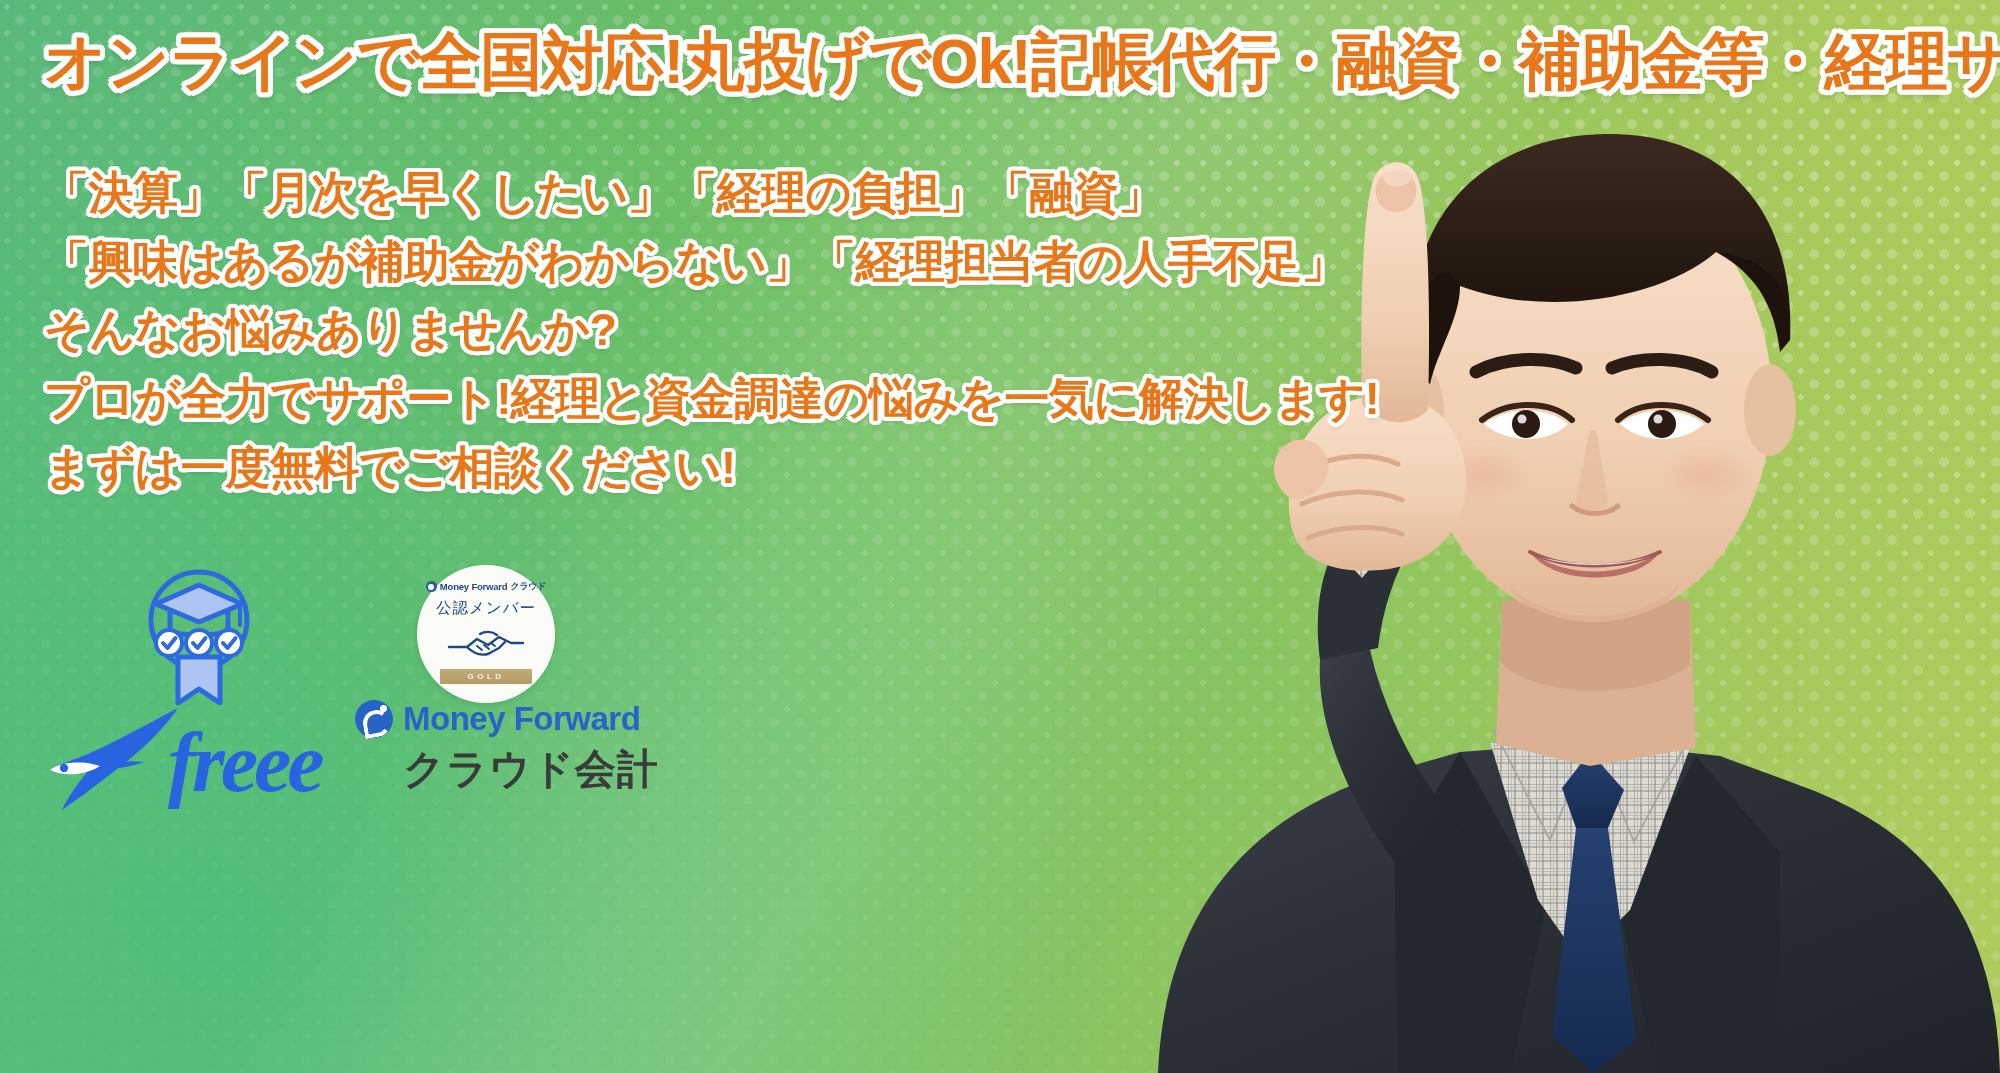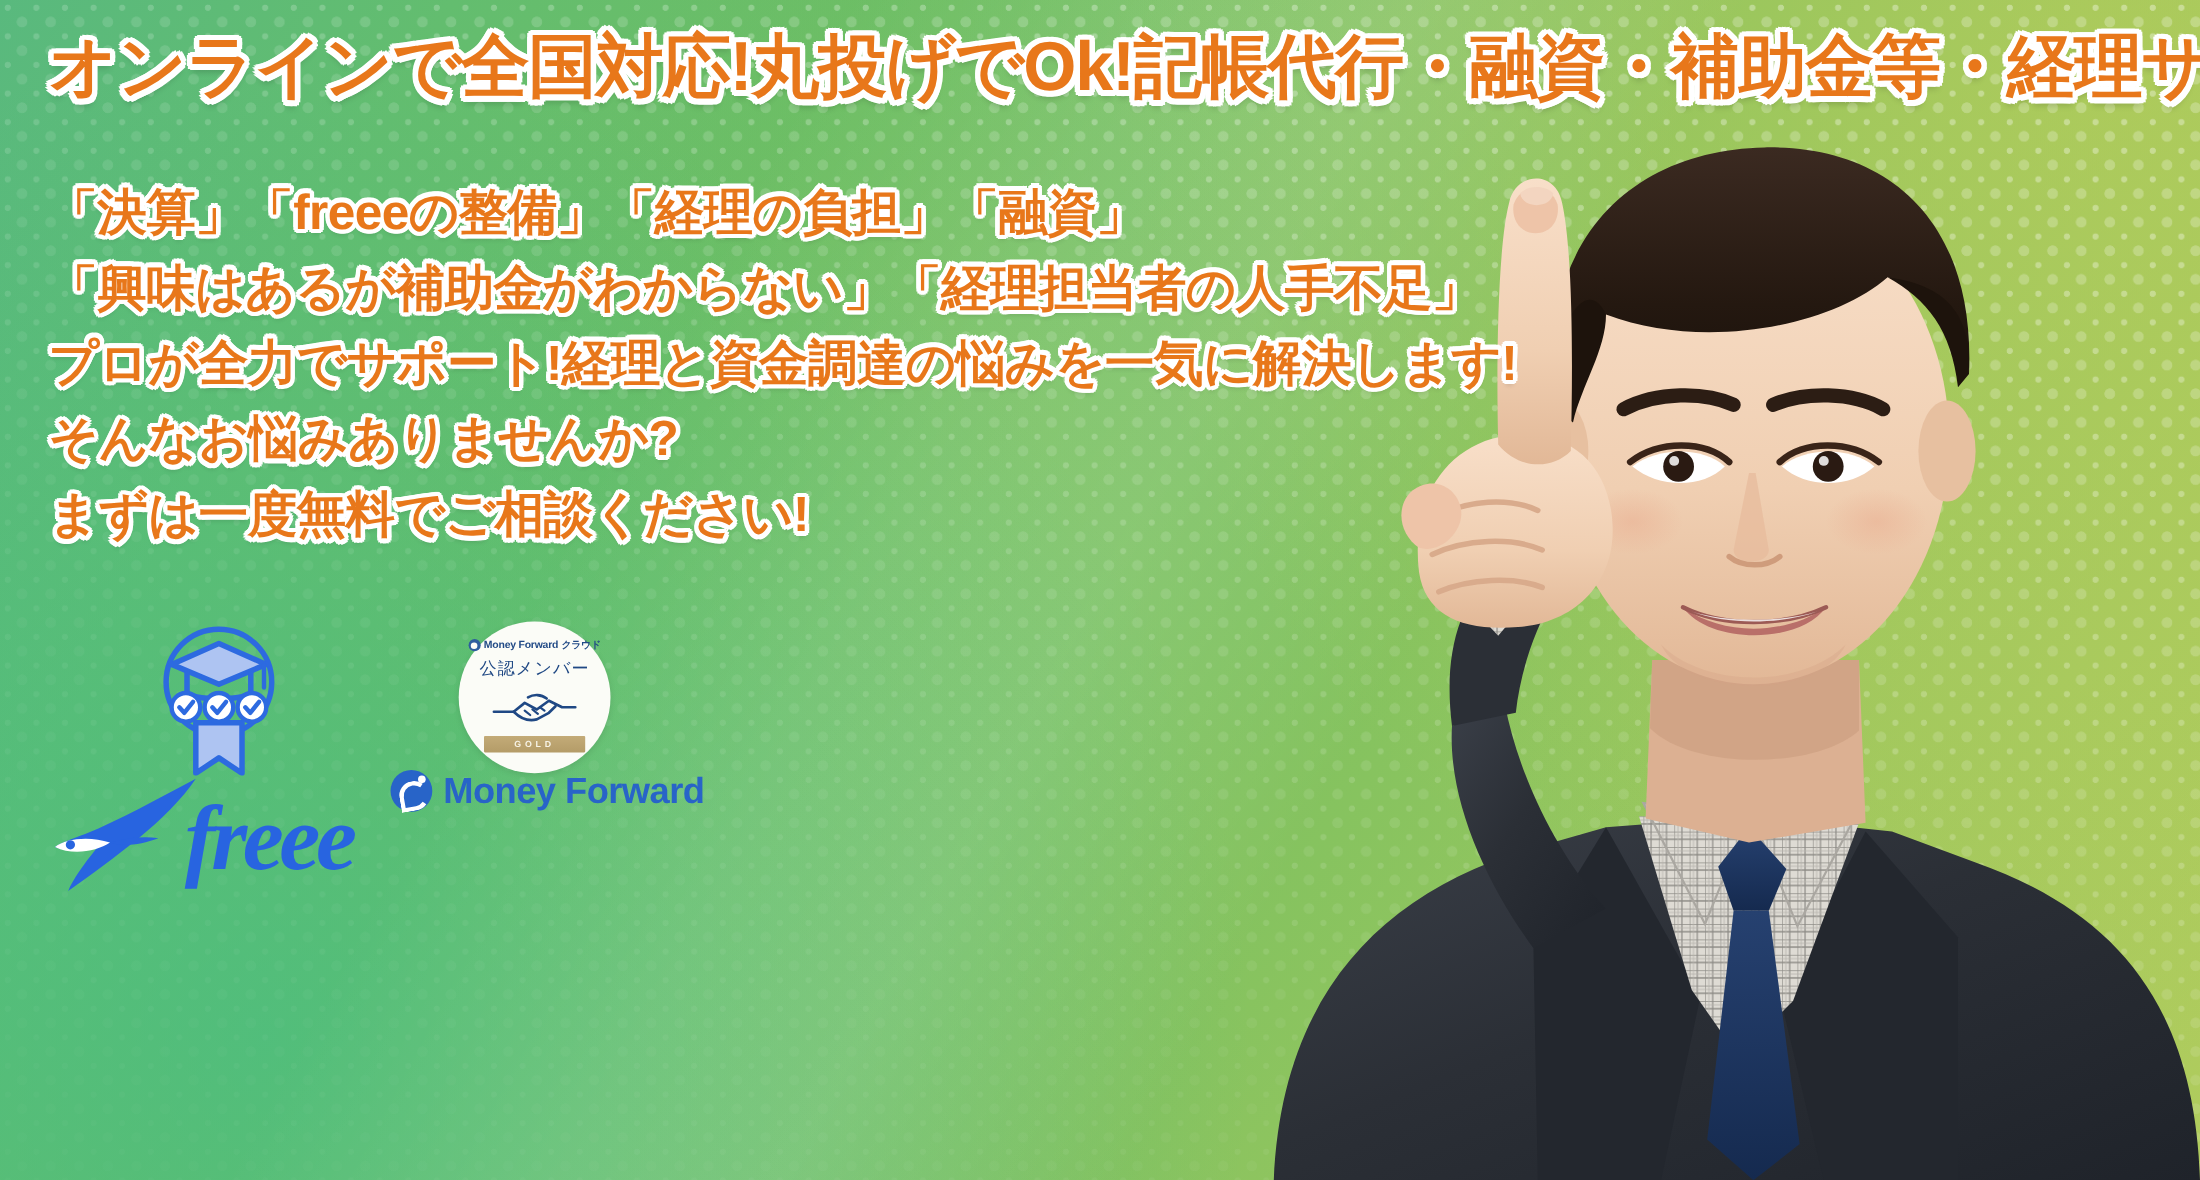--- a/index.html
+++ b/index.html
@@ -339,24 +339,24 @@
     <path d="M372 404 C370 322 372 222 382 184 C388 156 424 154 430 184 C440 228 440 332 438 410 C420 428 390 426 372 404 Z" fill="url(#skin2)"></path>
     <path d="M386 186 C392 166 420 166 426 186 C428 200 420 212 406 212 C392 212 384 200 386 186 Z" fill="#eec4a8"></path>
     <path d="M392 176 C398 168 416 168 422 176 C420 190 394 190 392 176 Z" fill="#f3d5c0"></path>
 
     <path d="M300 498 C282 486 278 460 294 446 C312 432 334 442 338 462 C342 482 320 504 300 498 Z" fill="#eec4a8"></path>
   </svg>
 
   <div class="headline">オンラインで全国対応!丸投げでOk!記帳代行・融資・補助金等・経理サポート!</div>
 
   <div class="body-block">
-    <div class="body-line">「決算」「freeeの整備」「経理の負担」「融資」</div>
+    <div class="body-line">「決算」「月次を早くしたい」「経理の負担」「融資」</div>
     <div class="body-line">「興味はあるが補助金がわからない」「経理担当者の人手不足」</div>
+    <div class="body-line">そんなお悩みありませんか?</div>
     <div class="body-line">プロが全力でサポート!経理と資金調達の悩みを一気に解決します!</div>
-    <div class="body-line">そんなお悩みありませんか?</div>
     <div class="body-line">まずは一度無料でご相談ください!</div>
   </div>
 
   <div class="badge-row">
 
     <svg class="cert-badge" viewBox="0 0 118 140" aria-hidden="true">
       <circle cx="59" cy="55" r="48" fill="none" stroke="#2d6ae0" stroke-width="5"></circle>
 
       <path d="M38 92 L38 138 L59 124 L80 138 L80 92 Z" fill="#aec4f2" stroke="#2d6ae0" stroke-width="5" stroke-linejoin="round"></path>
 
@@ -400,17 +400,18 @@
       <path d="M52 66 C66 62 82 60 96 62 C80 68 64 70 52 66 Z" fill="#2864e0"></path>
     </svg>
     <div class="freee-word">freee</div>
   </div>
 
   <div class="mf-logo">
     <div class="mf-logo-row">
       <span class="mf-circle"></span>
       <span class="mf-wordmark">Money Forward</span>
     </div>
+    <div class="mf-sub">クラウド会計</div>
   </div>
 
 
 
 </div>
 
 </body></html>

